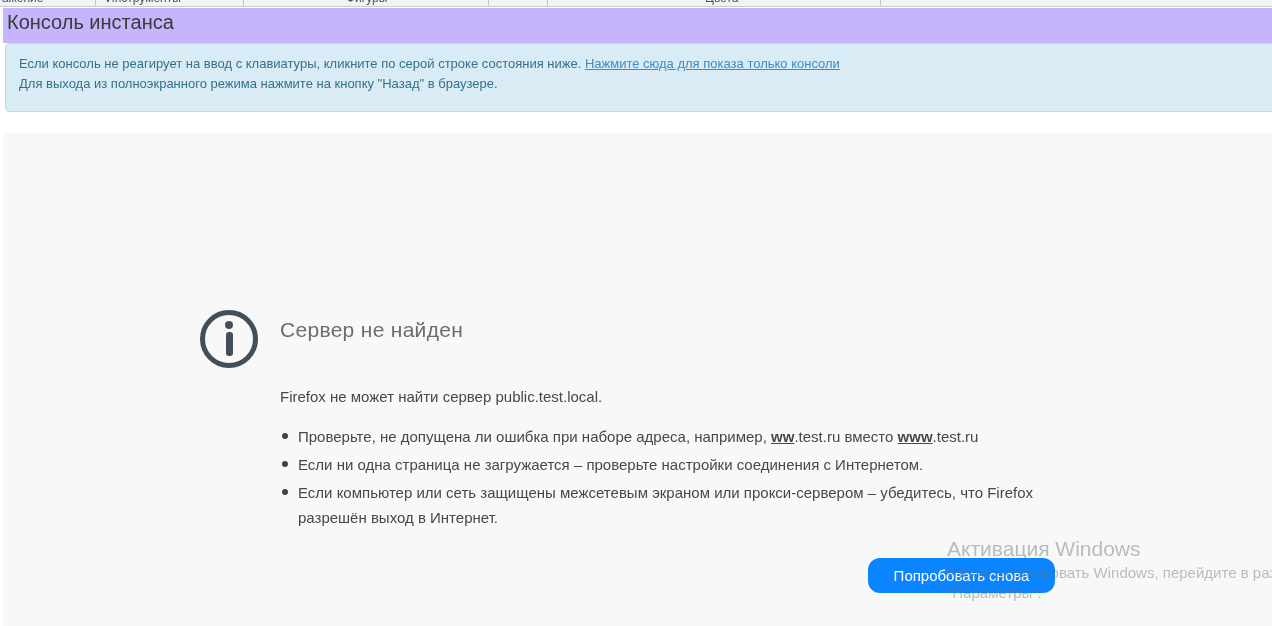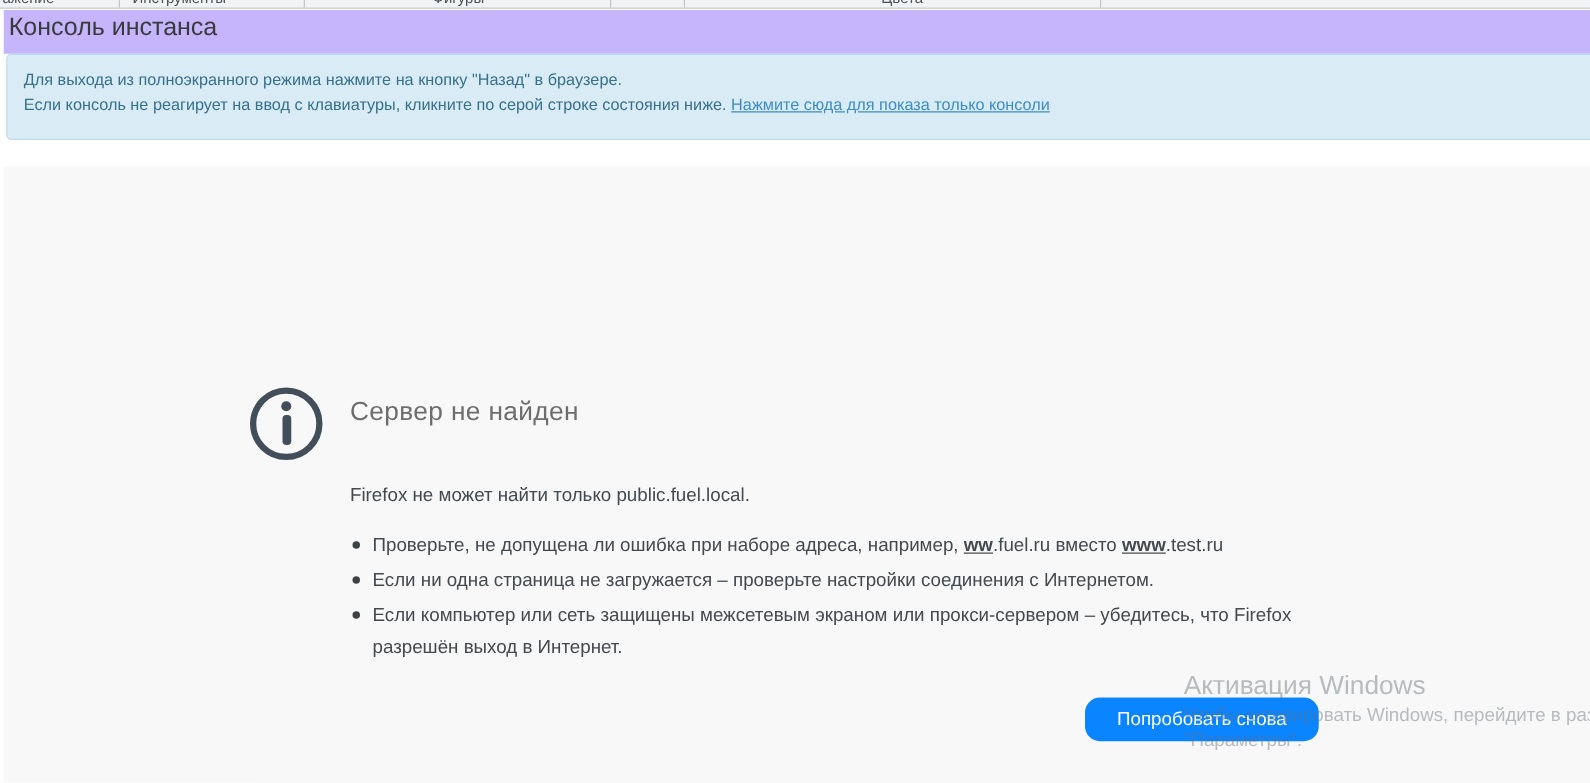--- a/index.html
+++ b/index.html
@@ -130,37 +130,37 @@
   <div class="menu-sep" style="left:488px"></div>
   <div class="menu-sep" style="left:547px"></div>
   <div class="menu-sep" style="left:880px"></div>
 </div>
 
 <div class="page-header">
   <h1 class="page-title">Консоль инстанса</h1>
 </div>
 
 <div class="notice">
+  <div><span>Если консоль не реагирует на ввод с клавиатуры, кликните по серой строке состояния ниже. </span><a>Нажмите сюда для показа только консоли</a></div>
   <div>Для выхода из полноэкранного режима нажмите на кнопку "Назад" в браузере.</div>
-  <div><span>Если консоль не реагирует на ввод с клавиатуры, кликните по серой строке состояния ниже. </span><a>Нажмите сюда для показа только консоли</a></div>
 </div>
 
 <div class="console-panel"></div>
 
 <div class="neterror-icon">
   <div class="dot"></div>
   <div class="stem"></div>
 </div>
 
 <h2 class="neterror-title">Сервер не найден</h2>
 
-<p class="neterror-desc">Firefox не может найти только public.fuel.local.</p>
+<p class="neterror-desc">Firefox не может найти сервер public.test.local.</p>
 
 <ul class="neterror-bullets">
-  <li><span>Проверьте, не допущена ли ошибка при наборе адреса, например, </span><span class="bold">ww</span><span>.fuel.ru вместо </span><span class="bold">www</span><span>.test.ru</span></li>
+  <li><span>Проверьте, не допущена ли ошибка при наборе адреса, например, </span><span class="bold">ww</span><span>.test.ru вместо </span><span class="bold">www</span><span>.test.ru</span></li>
   <li>Если ни одна страница не загружается – проверьте настройки соединения с Интернетом.</li>
   <li>Если компьютер или сеть защищены межсетевым экраном или прокси-сервером – убедитесь, что Firefox разрешён выход в Интернет.</li>
 </ul>
 
 <button class="retry-button">Попробовать снова</button>
 
 <div class="watermark">
   <div class="wm-line1">Активация Windows</div>
   <div class="wm-line2">Чтобы активировать Windows, перейдите в раз</div>
   <div class="wm-line3">"Параметры".</div>

